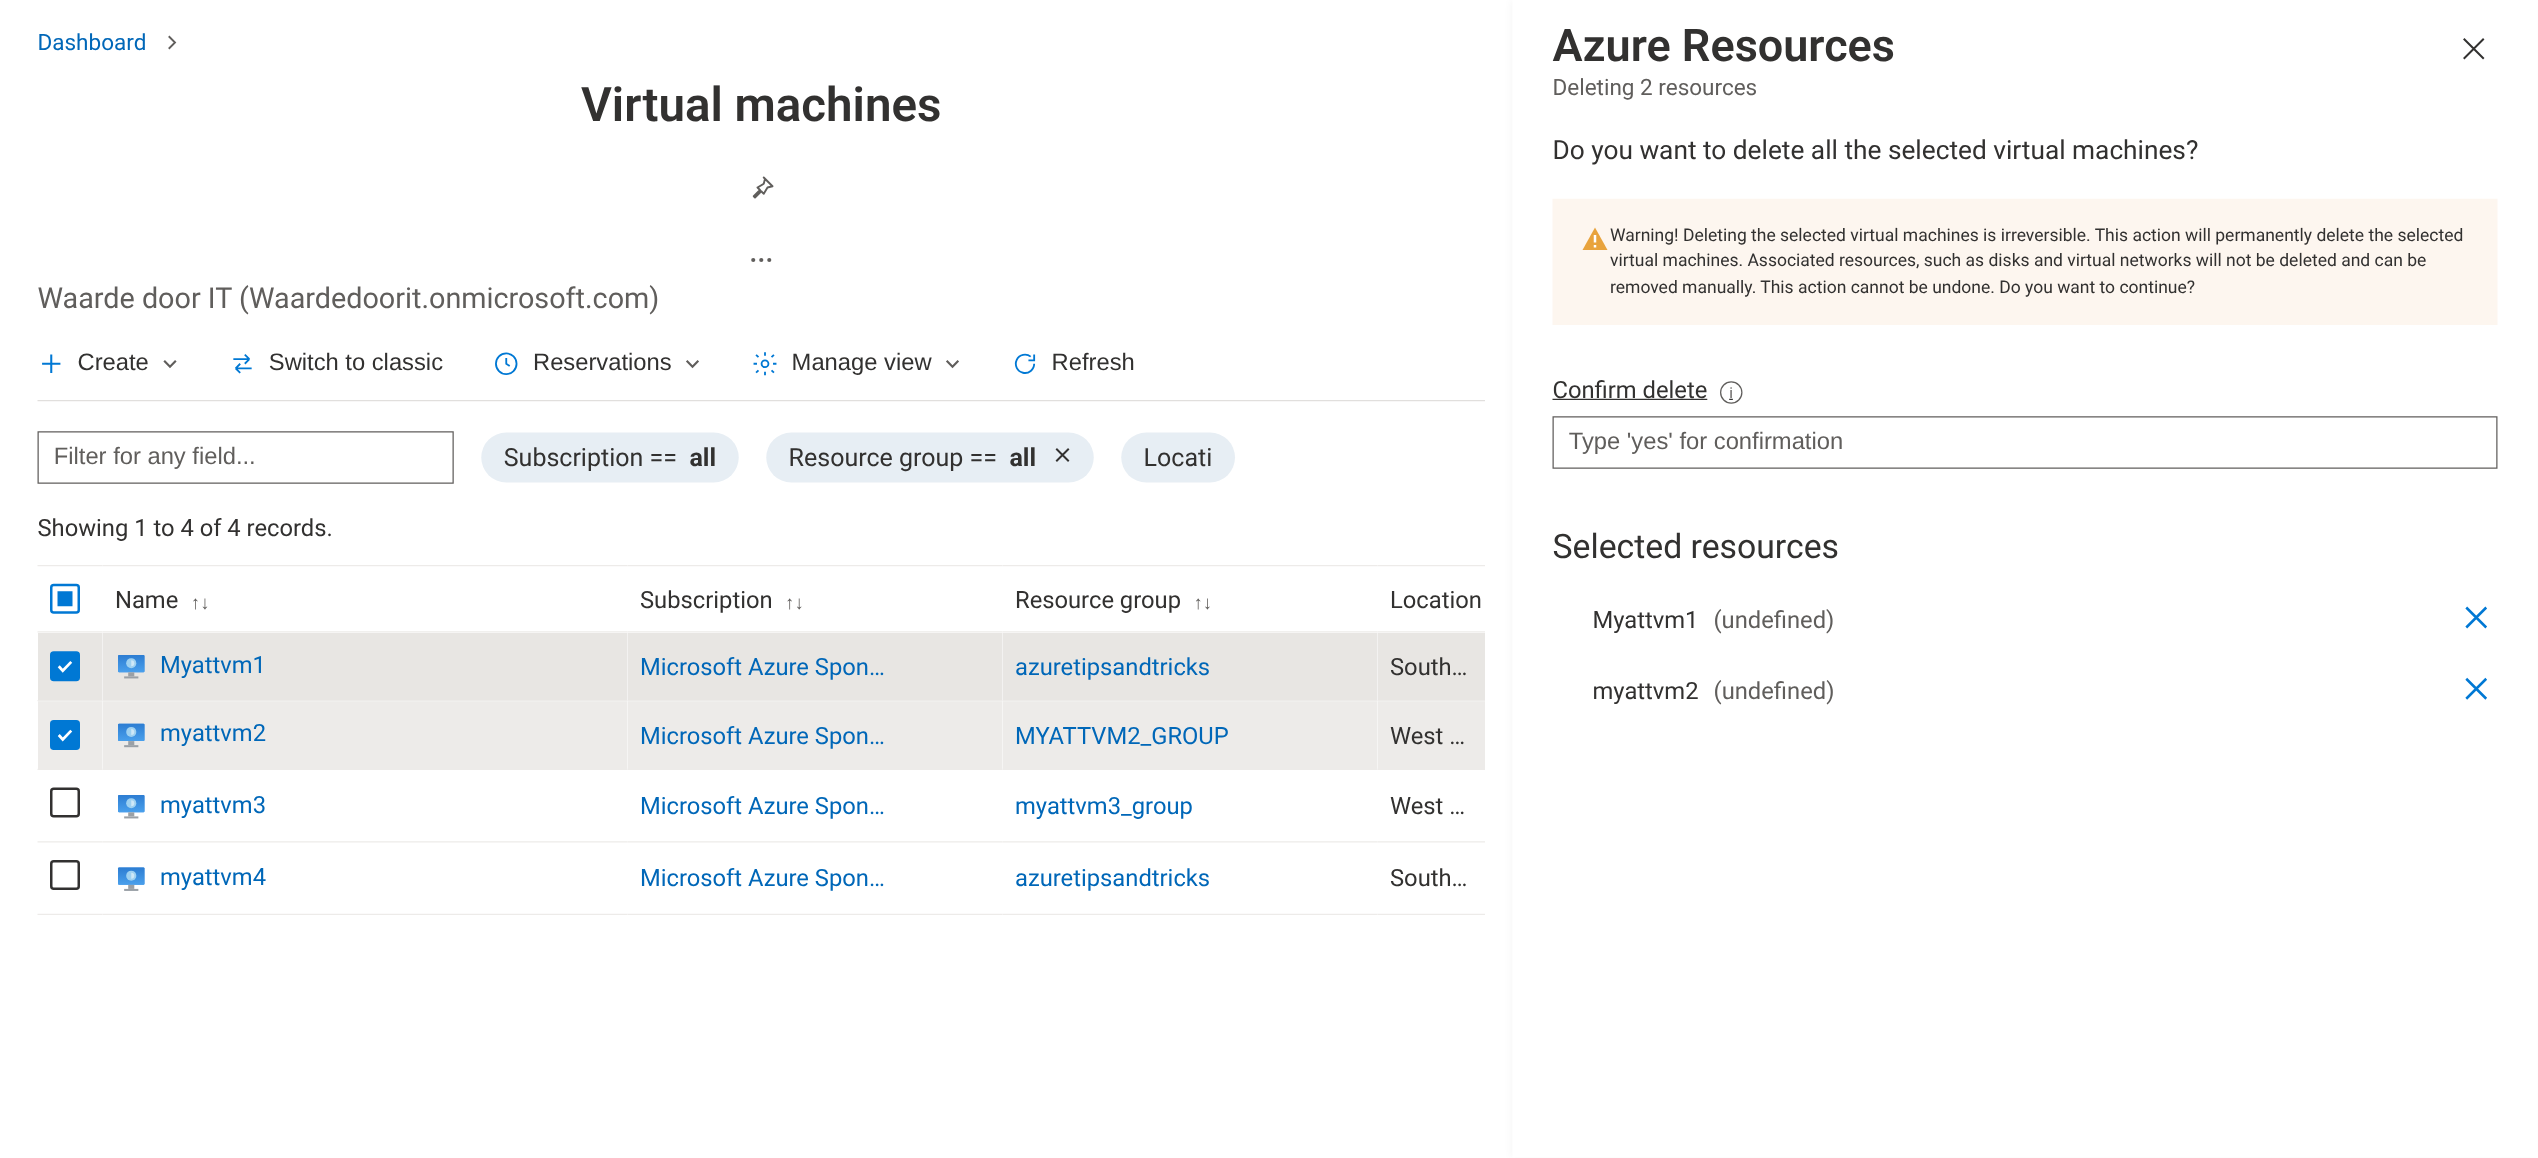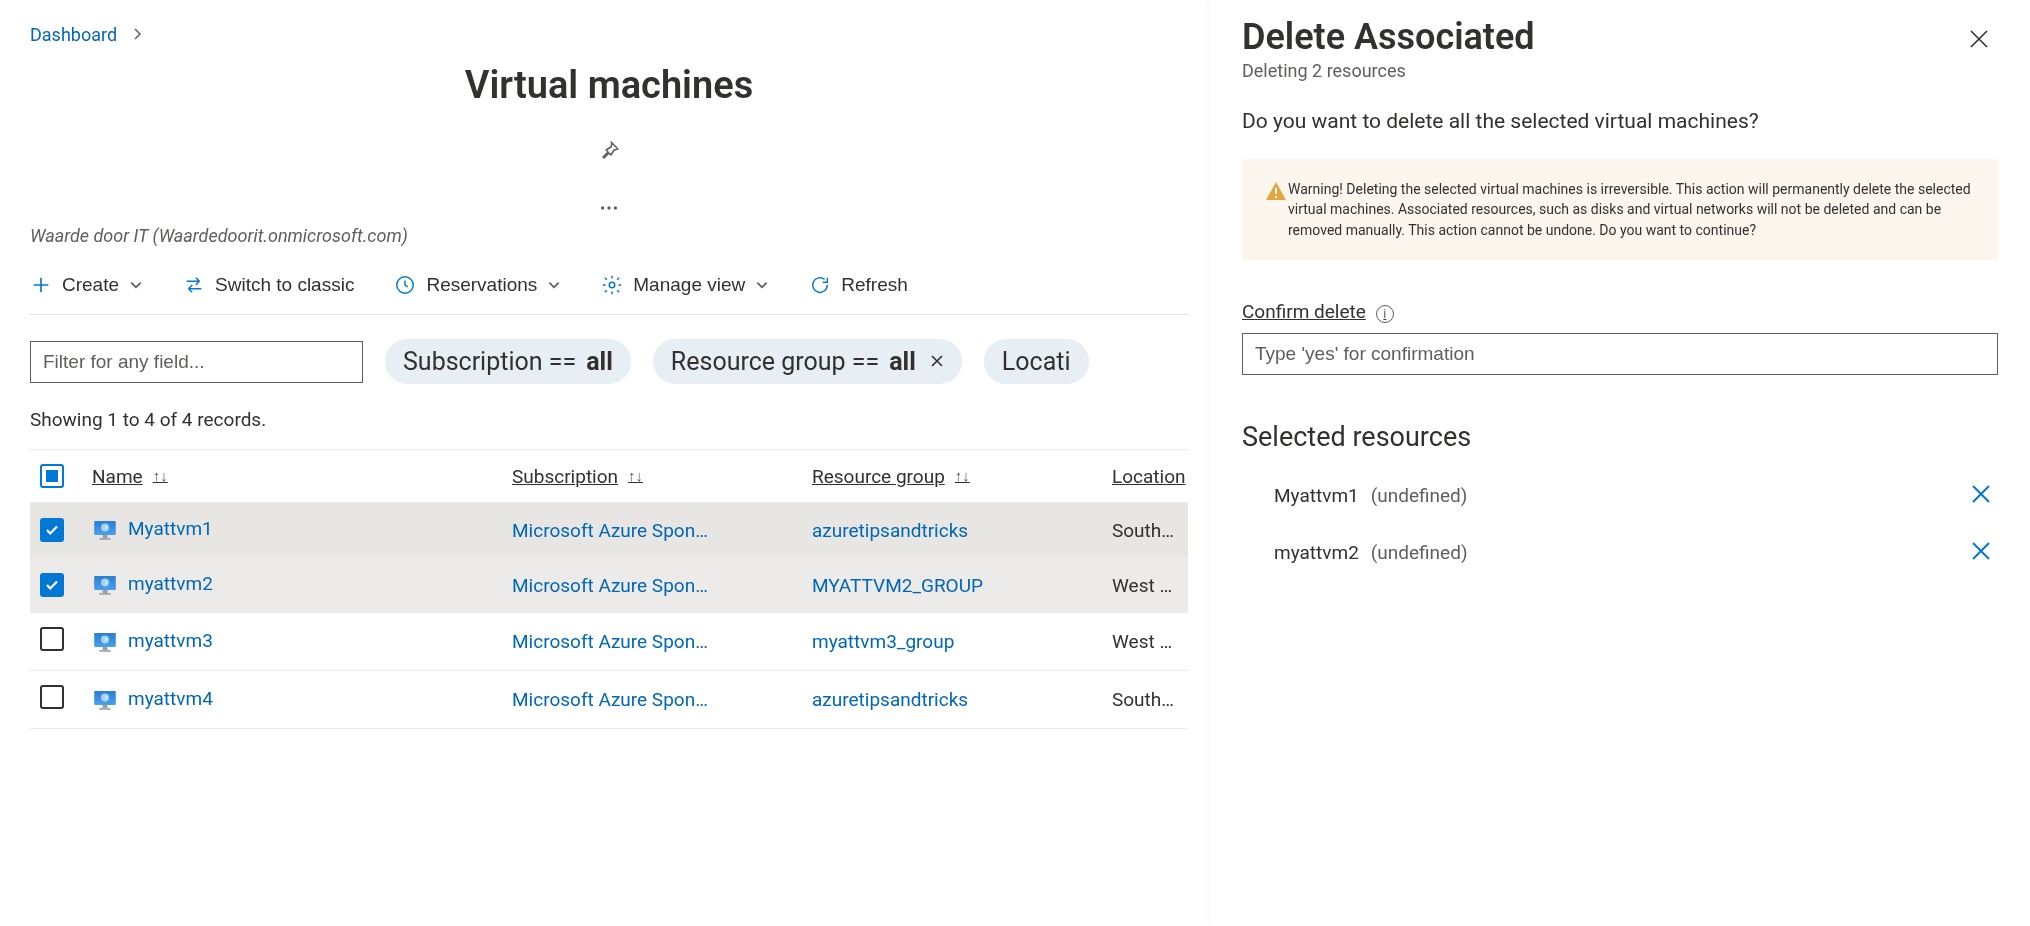--- a/index.html
+++ b/index.html
@@ -15,35 +15,35 @@
     padding: 24px 22px 0 30px;
   }
   
   .breadcrumb { display: flex; align-items: center; gap: 15px; margin-bottom: 10px; font-size: 18px; }
   .breadcrumb .crumb { color: #0067b8; }
   .breadcrumb .sep { color: #605e5c; font-size: 16px; }
   
   .title-row { display: flex; align-items: center; gap: 22px; flex-direction: column; }
   .page-title { font-size: 38px; font-weight: 600; margin: 8px 0 4px 0; letter-spacing: 0px; }
   .pin-btn, .more-btn { color: #605e5c; padding: 6px; cursor: pointer; background:none; border:none; display:flex; align-items:center; }
-  .subtitle { color: #605e5c; font-size: 18px; margin-bottom: 22px; font-style: italic; }
+  .subtitle { color: #605e5c; font-size: 23px; margin-bottom: 22px; }
   
   .toolbar { display: flex; align-items: center; gap: 40px; padding: 6px 0 18px 0; border-bottom: 1px solid #e1dfdd; }
   .tool-btn { display: flex; align-items: center; gap: 10px; font-size: 19px; color: #323130; cursor: pointer; background:none; border:none; padding:0;}
   .tool-btn .ico { color: #0078d4; display: flex; align-items:center; justify-content:center;}
   .chev { width: 14px; height: 14px; display:inline-block; }
   
   .filter-row { display: flex; align-items: center; gap: 22px; padding-top: 24px; flex-wrap: nowrap;}
   .filter-input {
     width: 333px; height: 42px; border: 1px solid #605e5c; padding: 0 12px;
     font-size: 19px; color: #323130; outline: none; background:#fff;
   }
   .filter-input::placeholder { color: #605e5c; }
   .pill {
-    background: #e7eef4; border-radius: 22px; padding: 8px 18px; font-size: 25px;
+    background: #e7eef4; border-radius: 22px; padding: 8px 18px; font-size: 20px;
     color: #323130; display: flex; align-items: center; gap: 10px; white-space: nowrap;
     cursor: pointer;
   }
   .pill .bold { font-weight: 700; }
   .pill .x { color: #444; font-size: 17px; padding-left:4px;}
   
   .records-text { padding-top: 24px; padding-bottom: 12px; font-size: 19px; }
   
   .vm-table { width: 100%; border-collapse: collapse; margin-top: 6px; table-layout:fixed;}
   .vm-table th, .vm-table td { text-align: left; padding: 14px 10px; font-size: 19px; border-bottom: 1px solid #edebe9; overflow:hidden; text-overflow:ellipsis; white-space:nowrap;}
@@ -57,21 +57,21 @@
   .checkbox { width: 24px; height: 24px; border: 2px solid #323130; border-radius: 3px; display:inline-flex; align-items:center; justify-content:center; cursor:pointer; background:#fff;}
   .checkbox.checked { background: #0078d4; border-color:#0078d4; }
   .checkbox.checked svg path { stroke:#fff; }
   .checkbox.indeterminate { border-color:#0078d4; }
   .checkbox.indeterminate::after { content:""; width:12px; height:12px; background:#0078d4; }
   .row-selected { background: #edebe9; }
   .row-selected:first-of-type { background:#e8e6e3;}
   .vm-icon { width:26px; height:26px; display:inline-block; vertical-align:middle; margin-right:10px;}
   .vm-link { color:#0067b8; }
   .sort-arrows { color:#605e5c; font-size:15px; padding-left:6px;}
-  .th-inner{ display:flex; align-items:center; gap:4px;text-decoration:underline;}
+  .th-inner{ display:flex; align-items:flex-end; gap:4px;}
 
   
   .side-panel {
     position: absolute; right: 0; top: 0; width: 820px; height: 926px;
     background: #fff; padding: 12px 32px 0 32px;
     box-shadow: -2px 0 6px rgba(0,0,0,0.03);
   }
   .sp-header { display: flex; align-items: flex-start; justify-content: space-between; }
   .sp-title { font-size: 36px; font-weight: 600; margin: 4px 0 2px 0; }
   .sp-sub { color: #605e5c; font-size: 18px; margin-bottom: 28px; }
@@ -330,21 +330,21 @@
           <td><a class="vm-link">azuretipsandtricks</a></td>
           <td>South Cent</td>
         </tr>
       </tbody>
   </table>
 </div>
 
 <div class="side-panel">
   <div class="sp-header">
     <div>
-      <div class="sp-title">Delete Associated</div>
+      <div class="sp-title">Azure Resources</div>
       <div class="sp-sub">Deleting 2 resources</div>
     </div>
     <button class="sp-close">
       <svg width="22" height="22" viewBox="0 0 22 22">
           <path d="M3 3l16 16M19 3L3 19" stroke="#323130" stroke-width="1.6"></path>
         </svg>
     </button>
   </div>
 
   <div class="sp-question">Do you want to delete all the selected virtual machines?</div>

